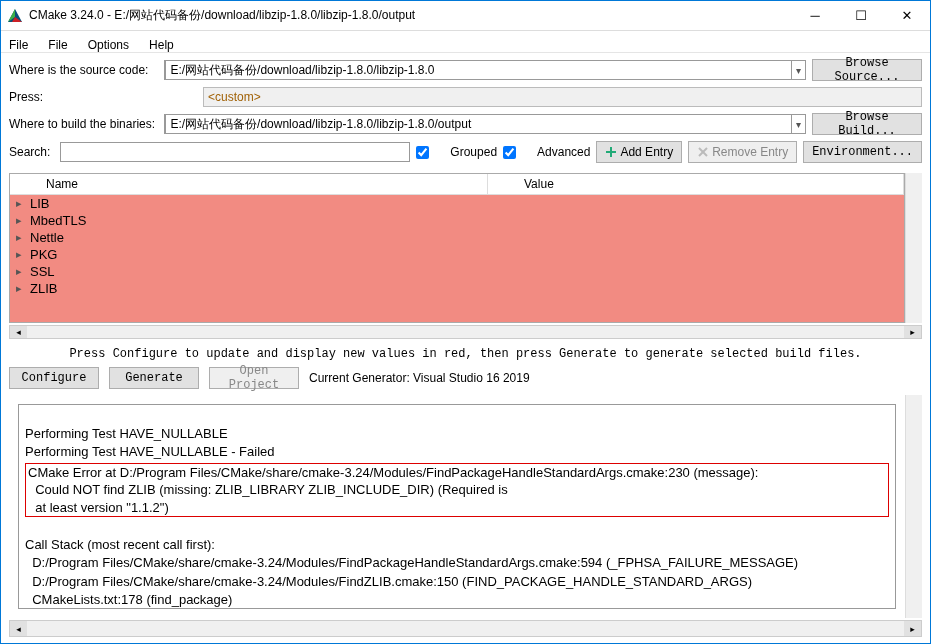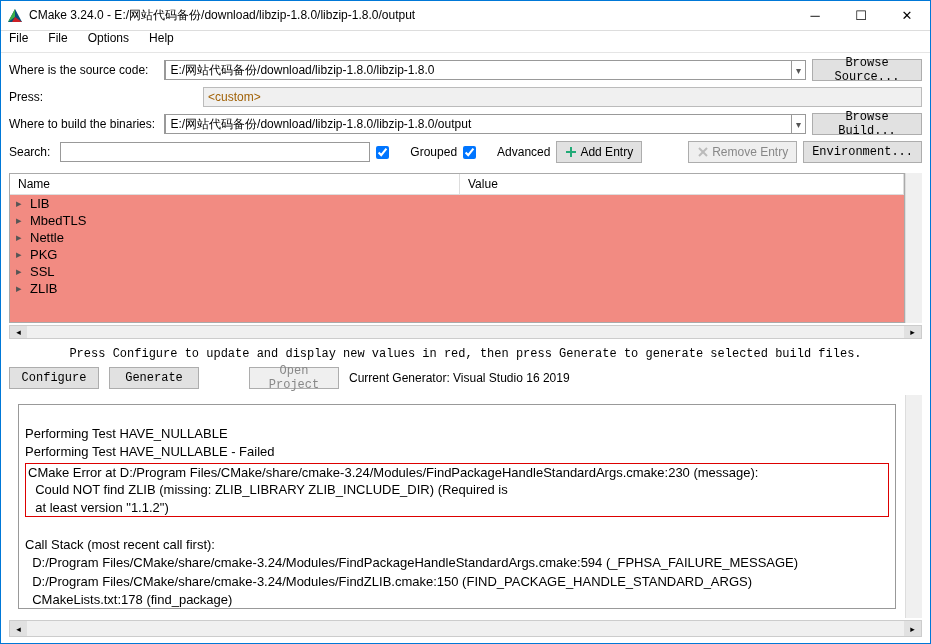--- a/index.html
+++ b/index.html
@@ -1,34 +1,34 @@
 <!DOCTYPE html>
 <html><head>
 <meta charset="utf-8">
 <style>
 * { box-sizing: border-box; margin: 0; padding: 0; font-family: "Segoe UI", Tahoma, sans-serif; }
 body { background: #fff; width: 931px; height: 644px; overflow: hidden; border: 1px solid #0078d7; display: flex; flex-direction: column; }
 .titlebar { height: 30px; display: flex; align-items: center; padding-left: 6px; border-bottom: 1px solid #ddd; }
 .titlebar .app-icon { width: 16px; height: 16px; margin-right: 6px; }
 .titlebar .title { font-size: 12px; flex: 1; }
 .titlebar .win-btn { width: 46px; height: 30px; display: flex; align-items: center; justify-content: center; font-size: 13px; }
-.menubar { height: 22px; display: flex; align-items: flex-start; padding-left: 8px; gap: 20px; font-size: 12px; border-bottom: 1px solid #e5e5e5; }
+.menubar { height: 22px; display: flex; align-items: flex-end; padding-left: 8px; gap: 20px; font-size: 12px; border-bottom: 1px solid #e5e5e5; }
 .menubar span { cursor: default; }
 .form-area { padding: 6px 8px 4px 8px; font-family: "Consolas","Courier New",monospace; font-size: 12px; }
 .row { display: flex; align-items: center; margin-bottom: 6px; gap: 6px; }
 .row .lbl { white-space: pre; }
 .row input[type=text] { flex: 1; height: 20px; border: 1px solid #999; padding: 0 4px; font-family: inherit; font-size: 12px; background: #fff; }
 .row input[type=text].preset { background: #f0f0f0; color: #a16207; border: 1px solid #bbb; }
 .btn { height: 22px; padding: 0 8px; border: 1px solid #adadad; background: #e1e1e1; font-family: "Consolas","Courier New",monospace; font-size: 12px; cursor: default; display: inline-flex; align-items: center; }
-.btn.disabled { color: #888; background: #efefef; margin-left: 40px; }
+.btn.disabled { color: #888; background: #efefef; }
 .chk { display: flex; align-items: center; gap: 21px; font-family: "Consolas","Courier New",monospace; font-size: 12px; }
 .add-entry svg, .remove-entry svg { width: 12px; height: 12px; margin-right: 3px; }
 .cache-area { margin: 0 8px 4px 8px; border: 1px solid #aaa; display: flex; flex-direction: column; height: 150px; }
 .cache-header { display: flex; background: #fff; border-bottom: 1px solid #ddd; }
-.cache-header .hcol { padding: 3px 8px; font-size: 12px; border-right: 1px solid #ddd; }
+.cache-header .hcol { padding: 3px 8px; font-size: 12px; border-right: 1px solid #ddd; margin-left: 28px; }
 .cache-header .hcol.name { width: 450px; }
 .cache-header .hcol.value { flex: 1; }
 .cache-body { flex: 1; overflow: auto; background: #f28b82; }
 .cache-row { display: flex; align-items: center; padding: 1px 6px; font-size: 13px; }
 .cache-row .exp { width: 14px; color: #555; font-size: 11px; }
 .scroll-h { height: 17px; background: #f0f0f0; border: 1px solid #ccc; position: relative; flex:1; margin:0 8px 4px 8px; }
 .scroll-h .thumb-l { position: absolute; left: 0; top: 0; width: 17px; height: 100%; background: #e1e1e1; display:flex;align-items:center;justify-content:center;font-size:9px;}
 .scroll-h .thumb-r { position: absolute; right: 0; top: 0; width: 17px; height: 100%; background: #e1e1e1; display:flex;align-items:center;justify-content:center;font-size:9px;}
 .help-text { text-align: center; font-family: Liberation Mono, monospace; font-size: 12px; padding: 4px 0; }
 .action-row { display: flex; align-items: center; gap: 10px; padding: 2px 8px 6px 8px; font-family: "Consolas","Courier New",monospace; font-size: 12px; }

